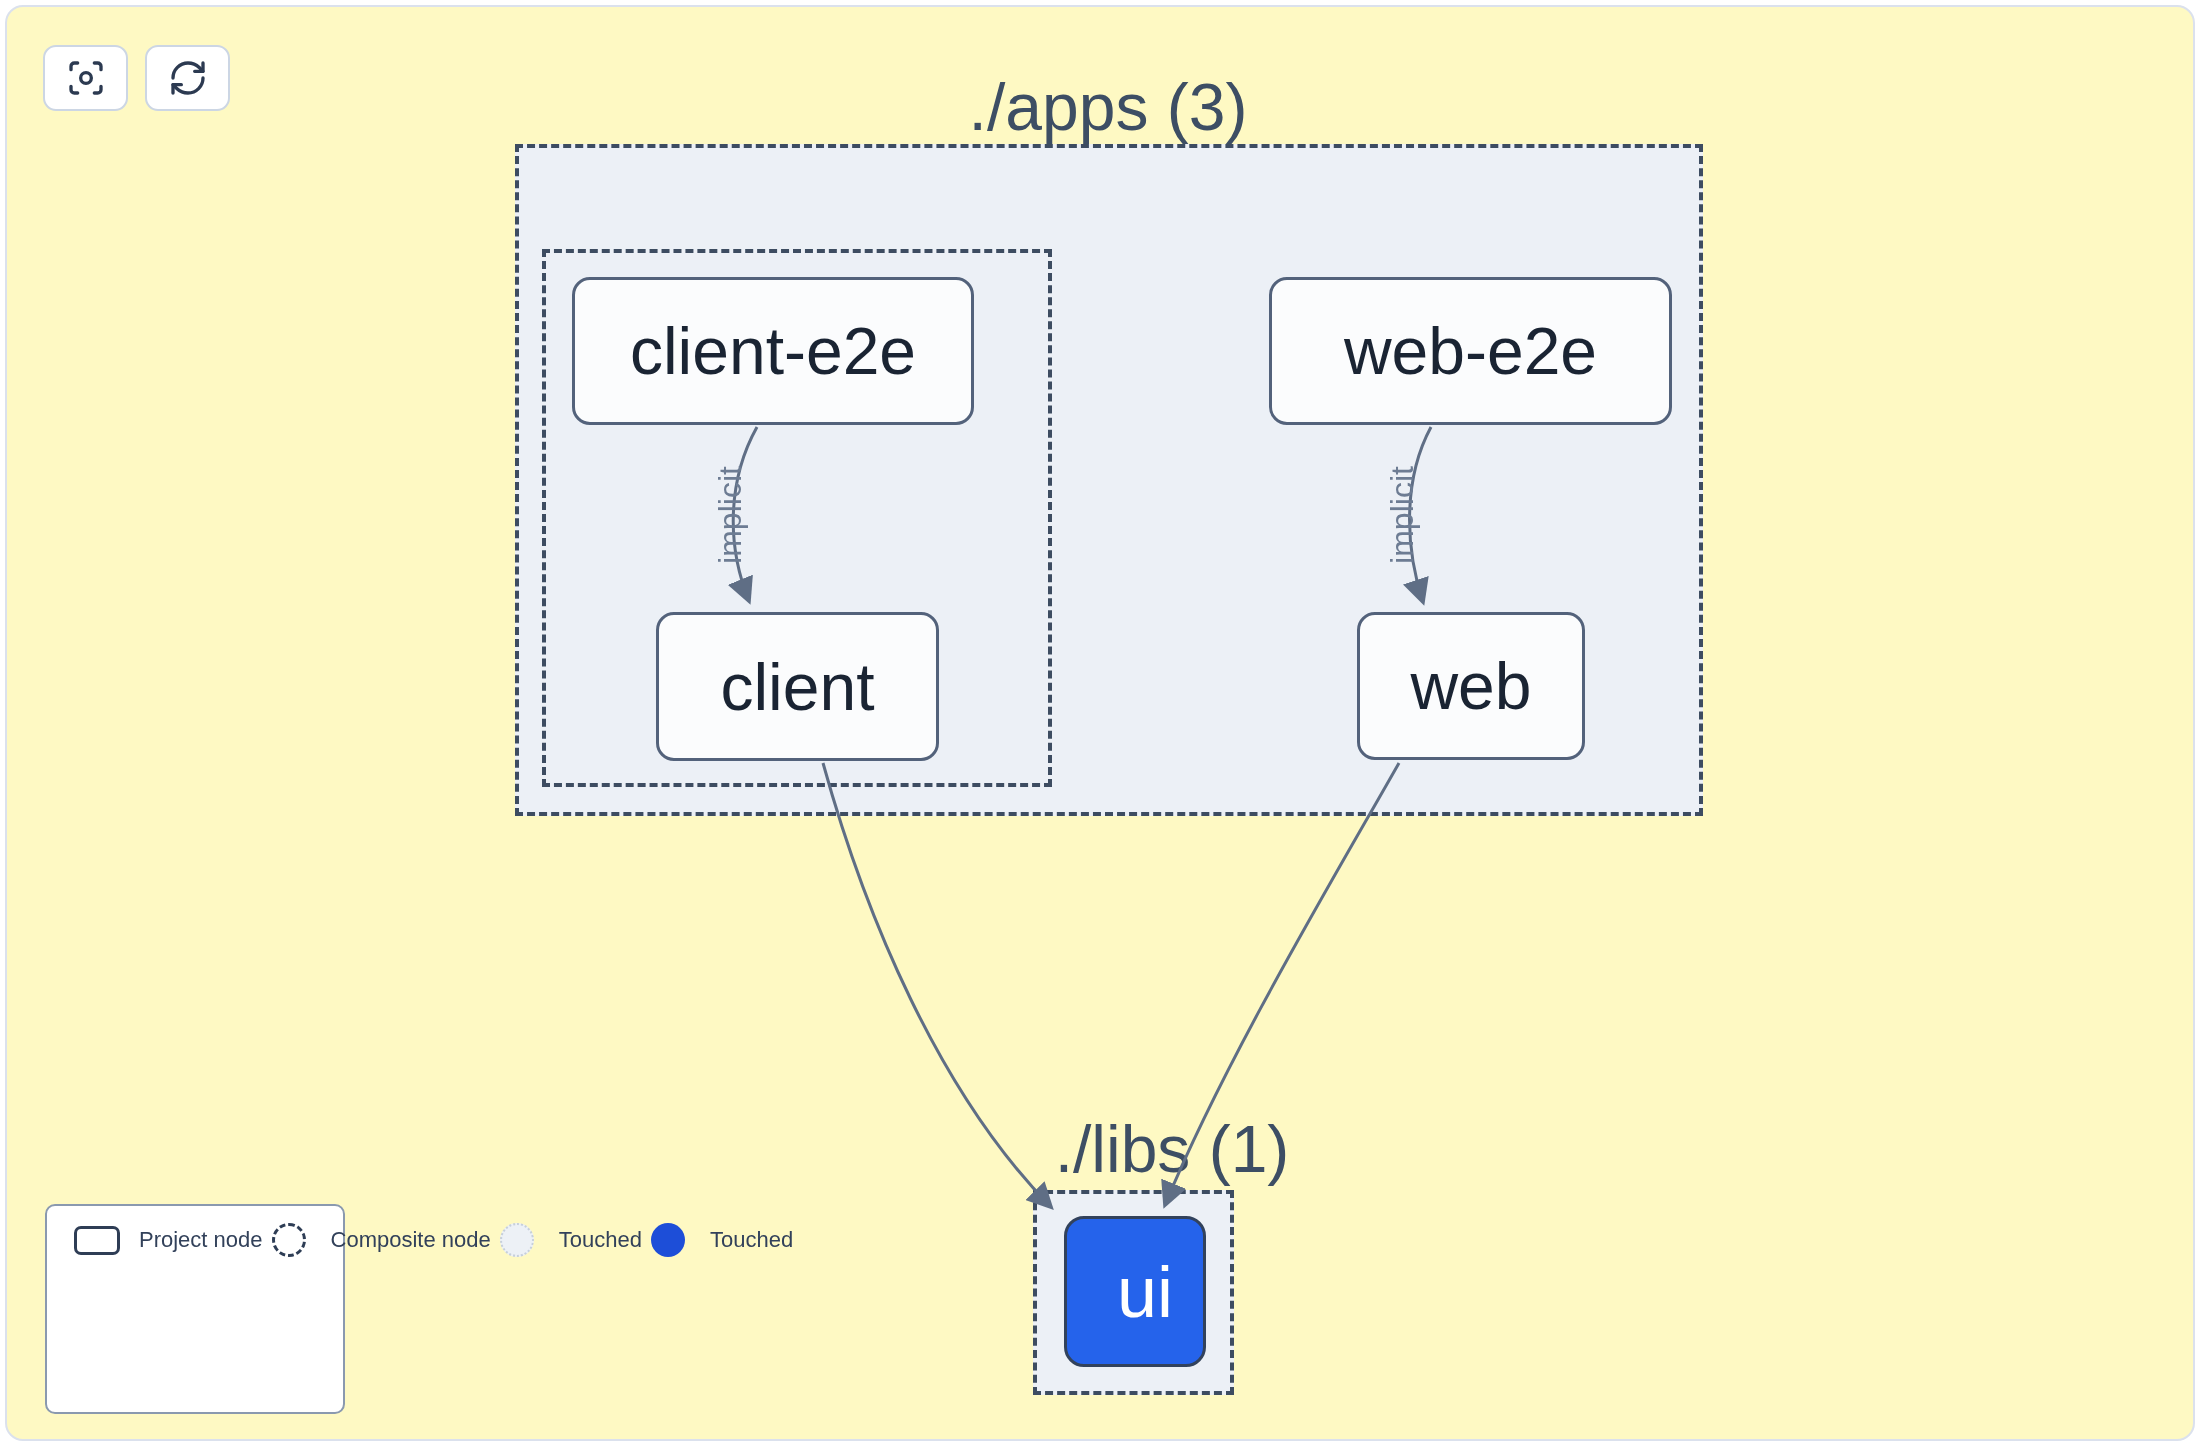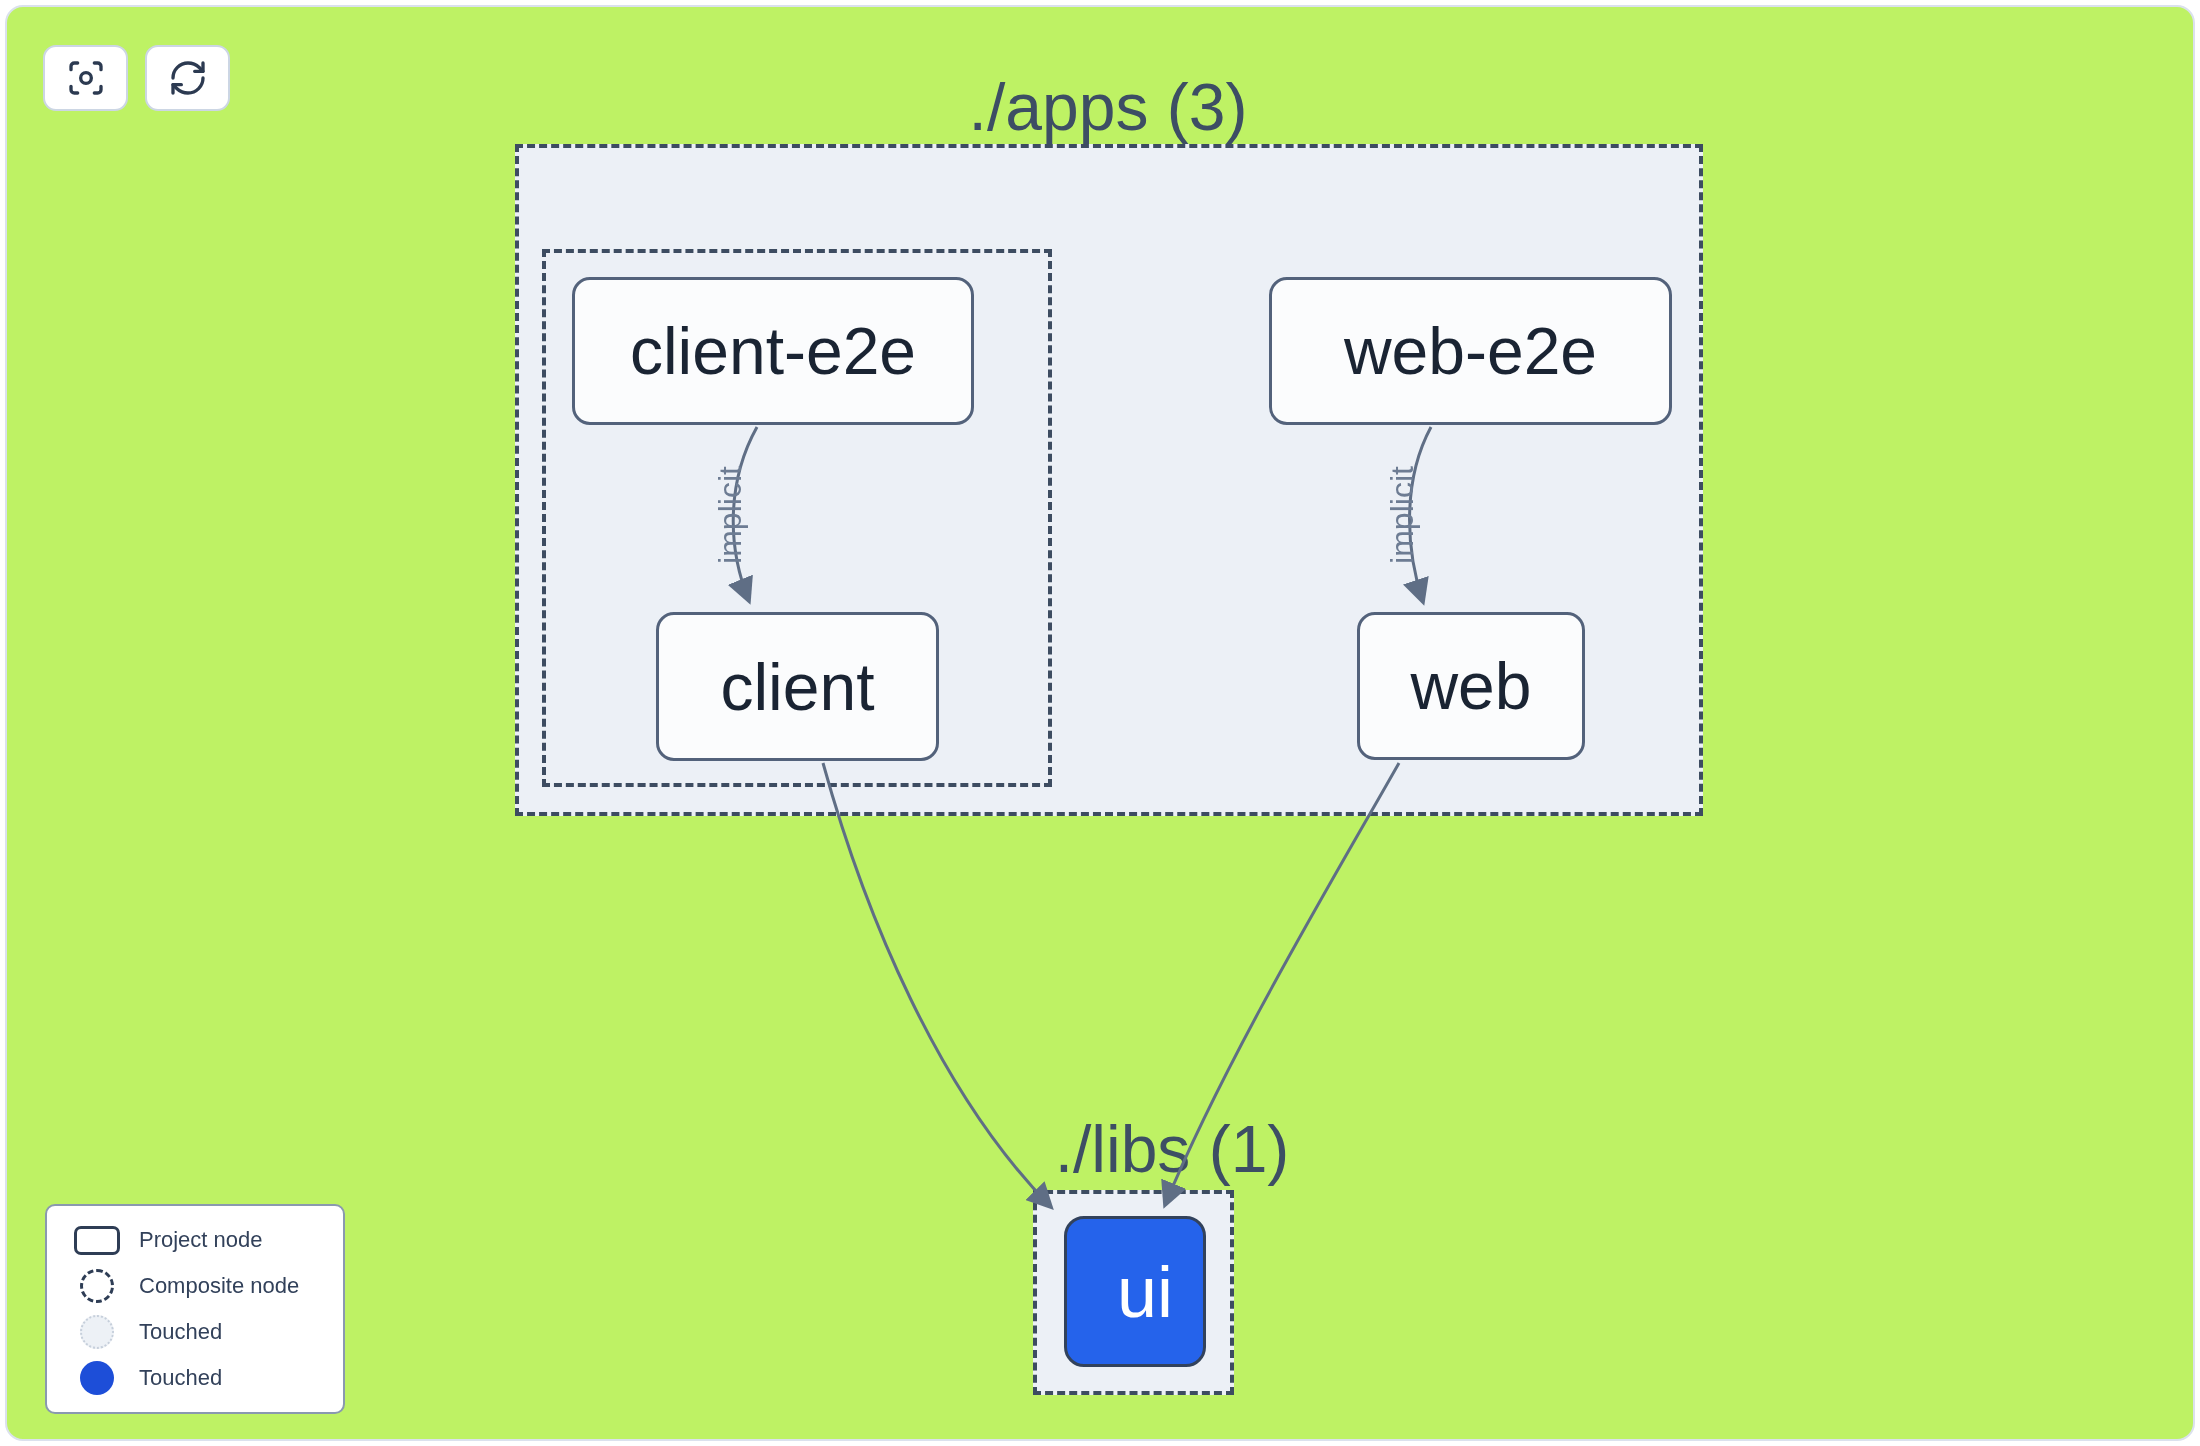--- a/index.html
+++ b/index.html
@@ -3,21 +3,21 @@
 <meta charset="utf-8">
 <style>
   * { margin: 0; padding: 0; box-sizing: border-box; }
   html, body { width: 2200px; height: 1446px; background: #ffffff; overflow: hidden; }
   body { font-family: "Liberation Sans", sans-serif; position: relative; }
 
   .canvas {
     position: absolute; inset: 5px;
     border: 2px solid #dbe1ed;
     border-radius: 18px;
-    background: #bef264;
+    background: #fef9c3;
   }
 
   
   .toolbar-btn {
     position: absolute; width: 85px; height: 66px;
     background: #ffffff; border: 2px solid #ccd6e4; border-radius: 13px;
     display: flex; align-items: center; justify-content: center;
     cursor: pointer;
   }
   .toolbar-btn svg { width: 40px; height: 40px; stroke: #2c3a51; stroke-width: 2; fill: none;
@@ -78,21 +78,21 @@
     pointer-events: none; white-space: nowrap;
   }
   #edge-label-1 { left: 723px;  top: 508px; }
   #edge-label-2 { left: 1395px; top: 508px; }
 
   
   .legend {
     position: absolute; left: 38px; top: 1197px; width: 300px; height: 210px;
     background: #ffffff; border: 2px solid #8a99af; border-radius: 10px;
     padding: 12px 0 12px 24px;
-    display: flex; flex-direction: column; justify-content: space-between;
+    display: flex; justify-content: space-between;
   }
   .legend-row { display: flex; align-items: center; height: 44px; }
   .legend-icon-wrap { width: 52px; display: flex; align-items: center; justify-content: center; }
   .legend-label { margin-left: 16px; font-size: 22px; color: #32415a; white-space: nowrap; }
 
   .icon-project   { width: 46px; height: 29px; border: 3px solid #2e3d55; border-radius: 7px; background: #ffffff; }
   .icon-composite { width: 34px; height: 34px; border: 3px dashed #2e3d55; border-radius: 50%; background: #ffffff; }
   .icon-affected  { width: 34px; height: 34px; border: 2px dotted #c6cfdb; border-radius: 50%; background: #edf1f6; }
   .icon-touched   { width: 34px; height: 34px; border-radius: 50%; background: #1d4ed8; }
 </style>

